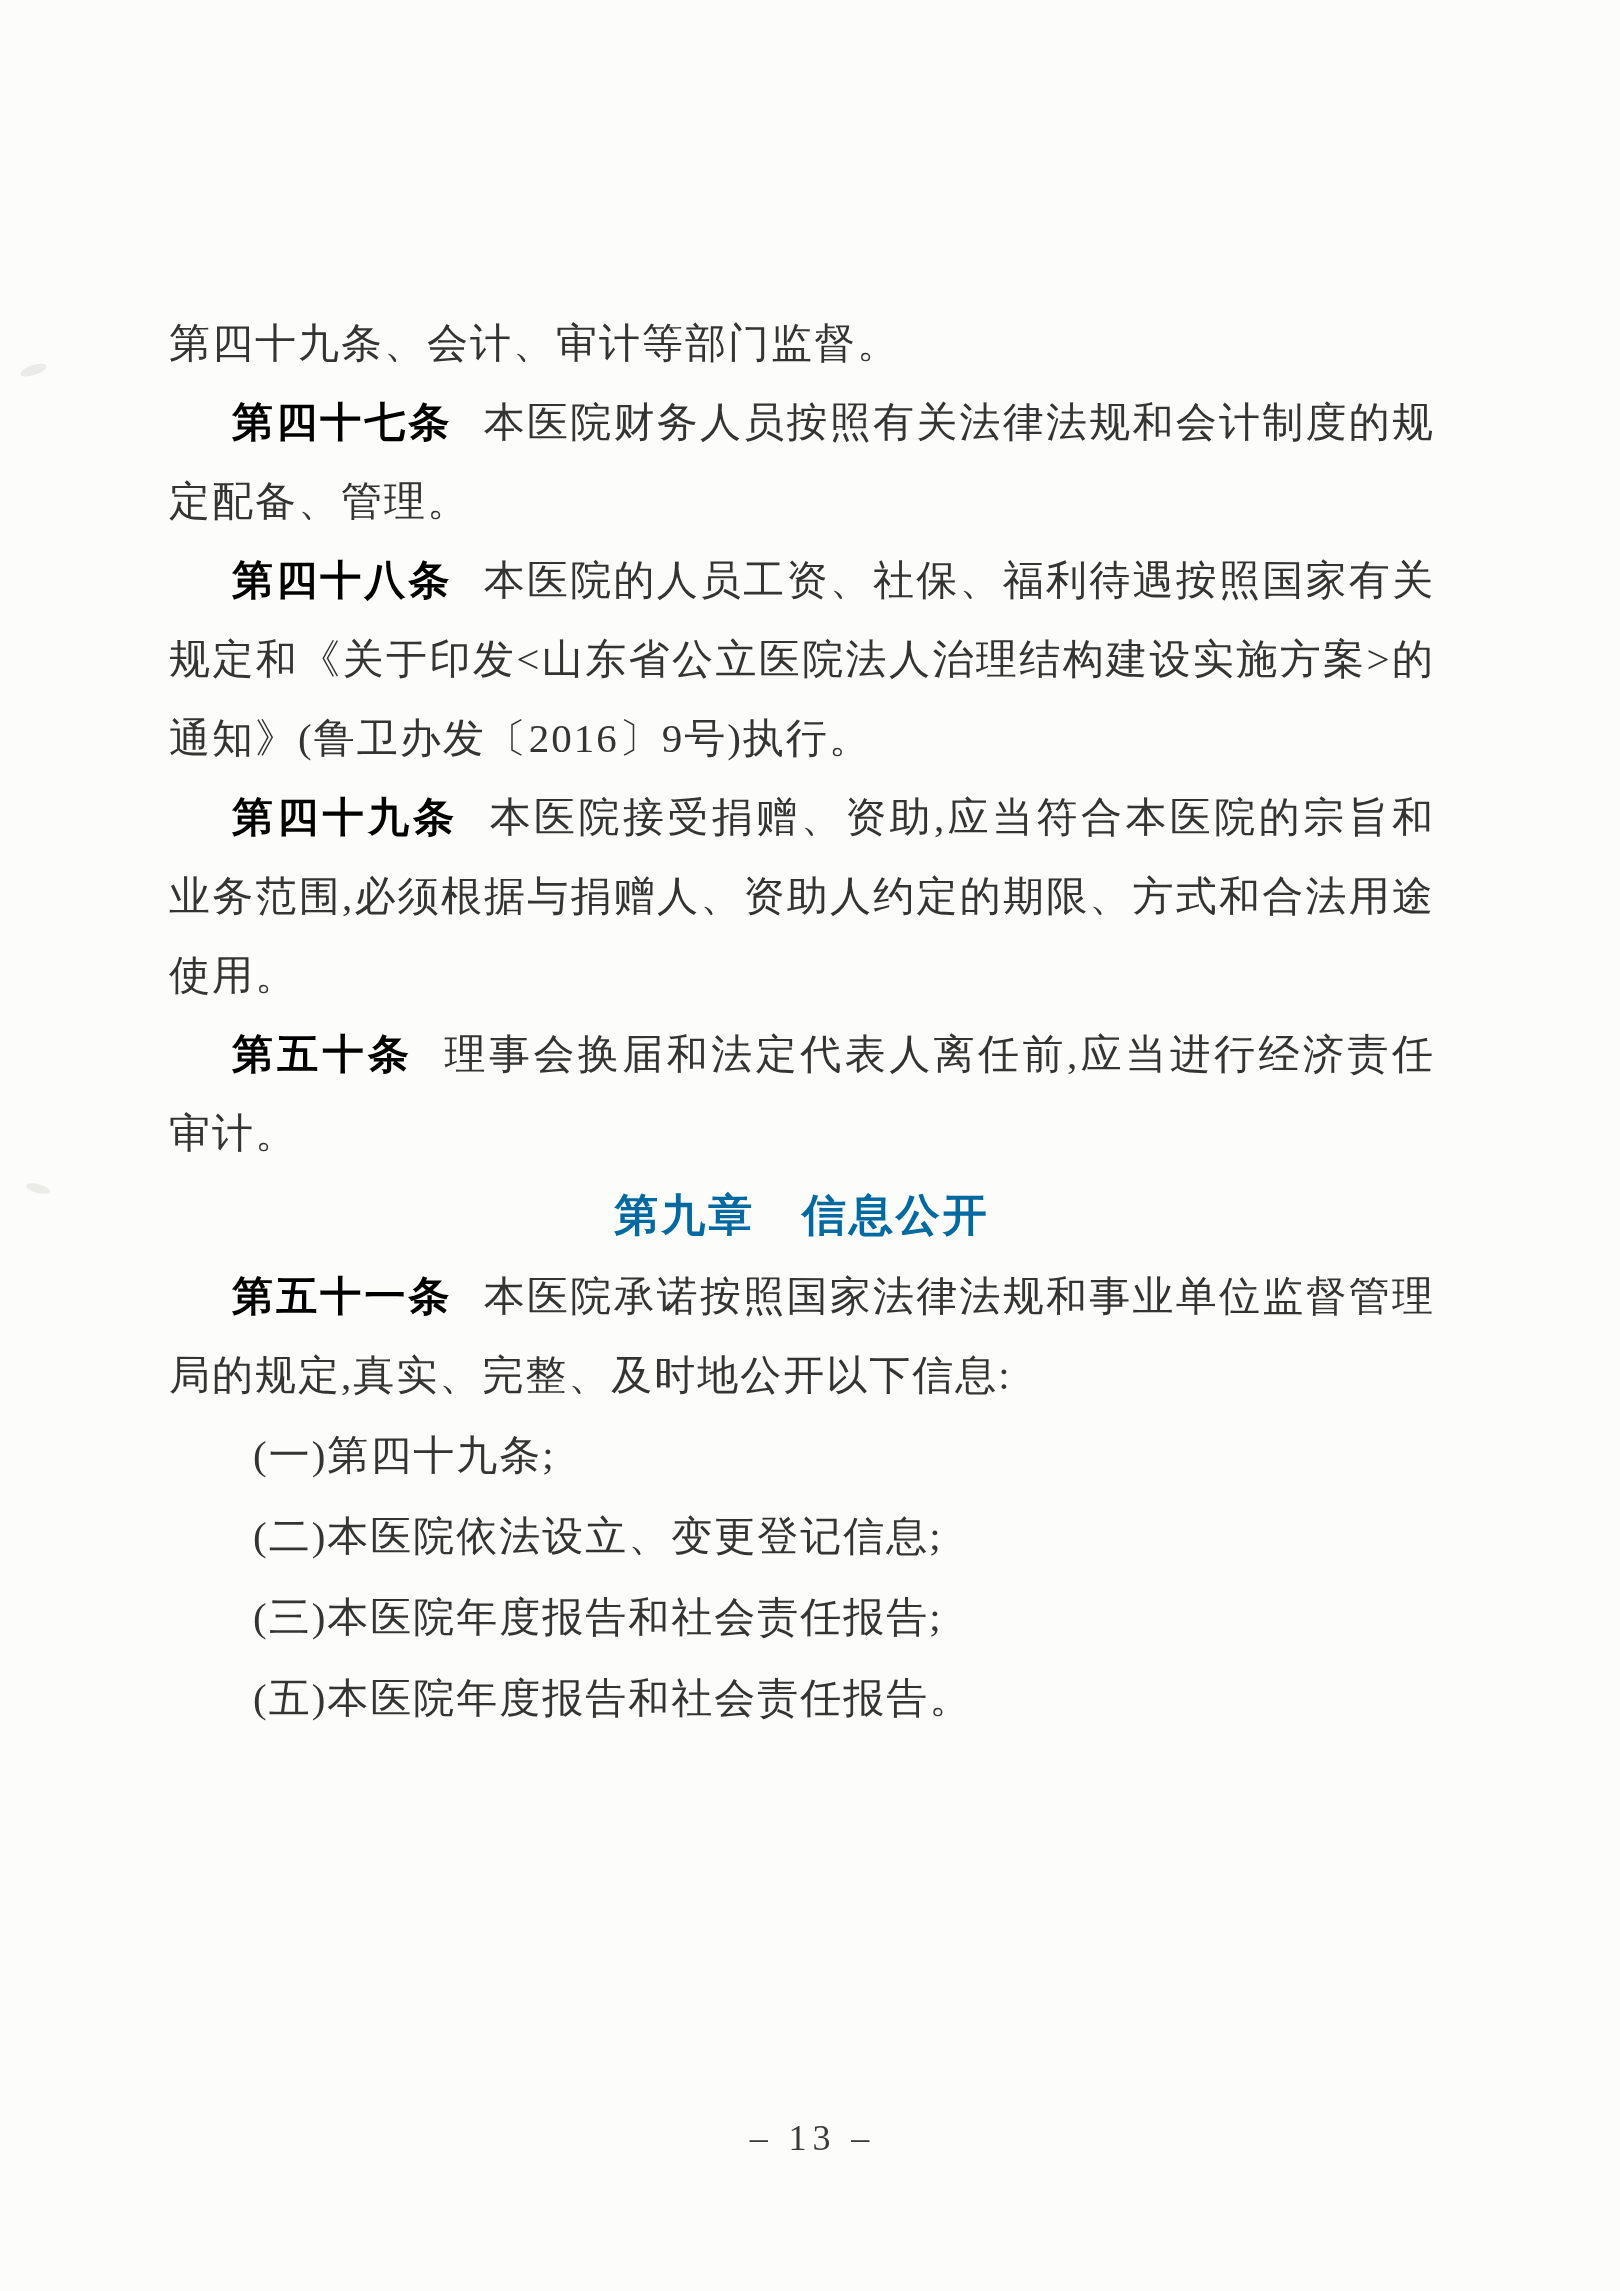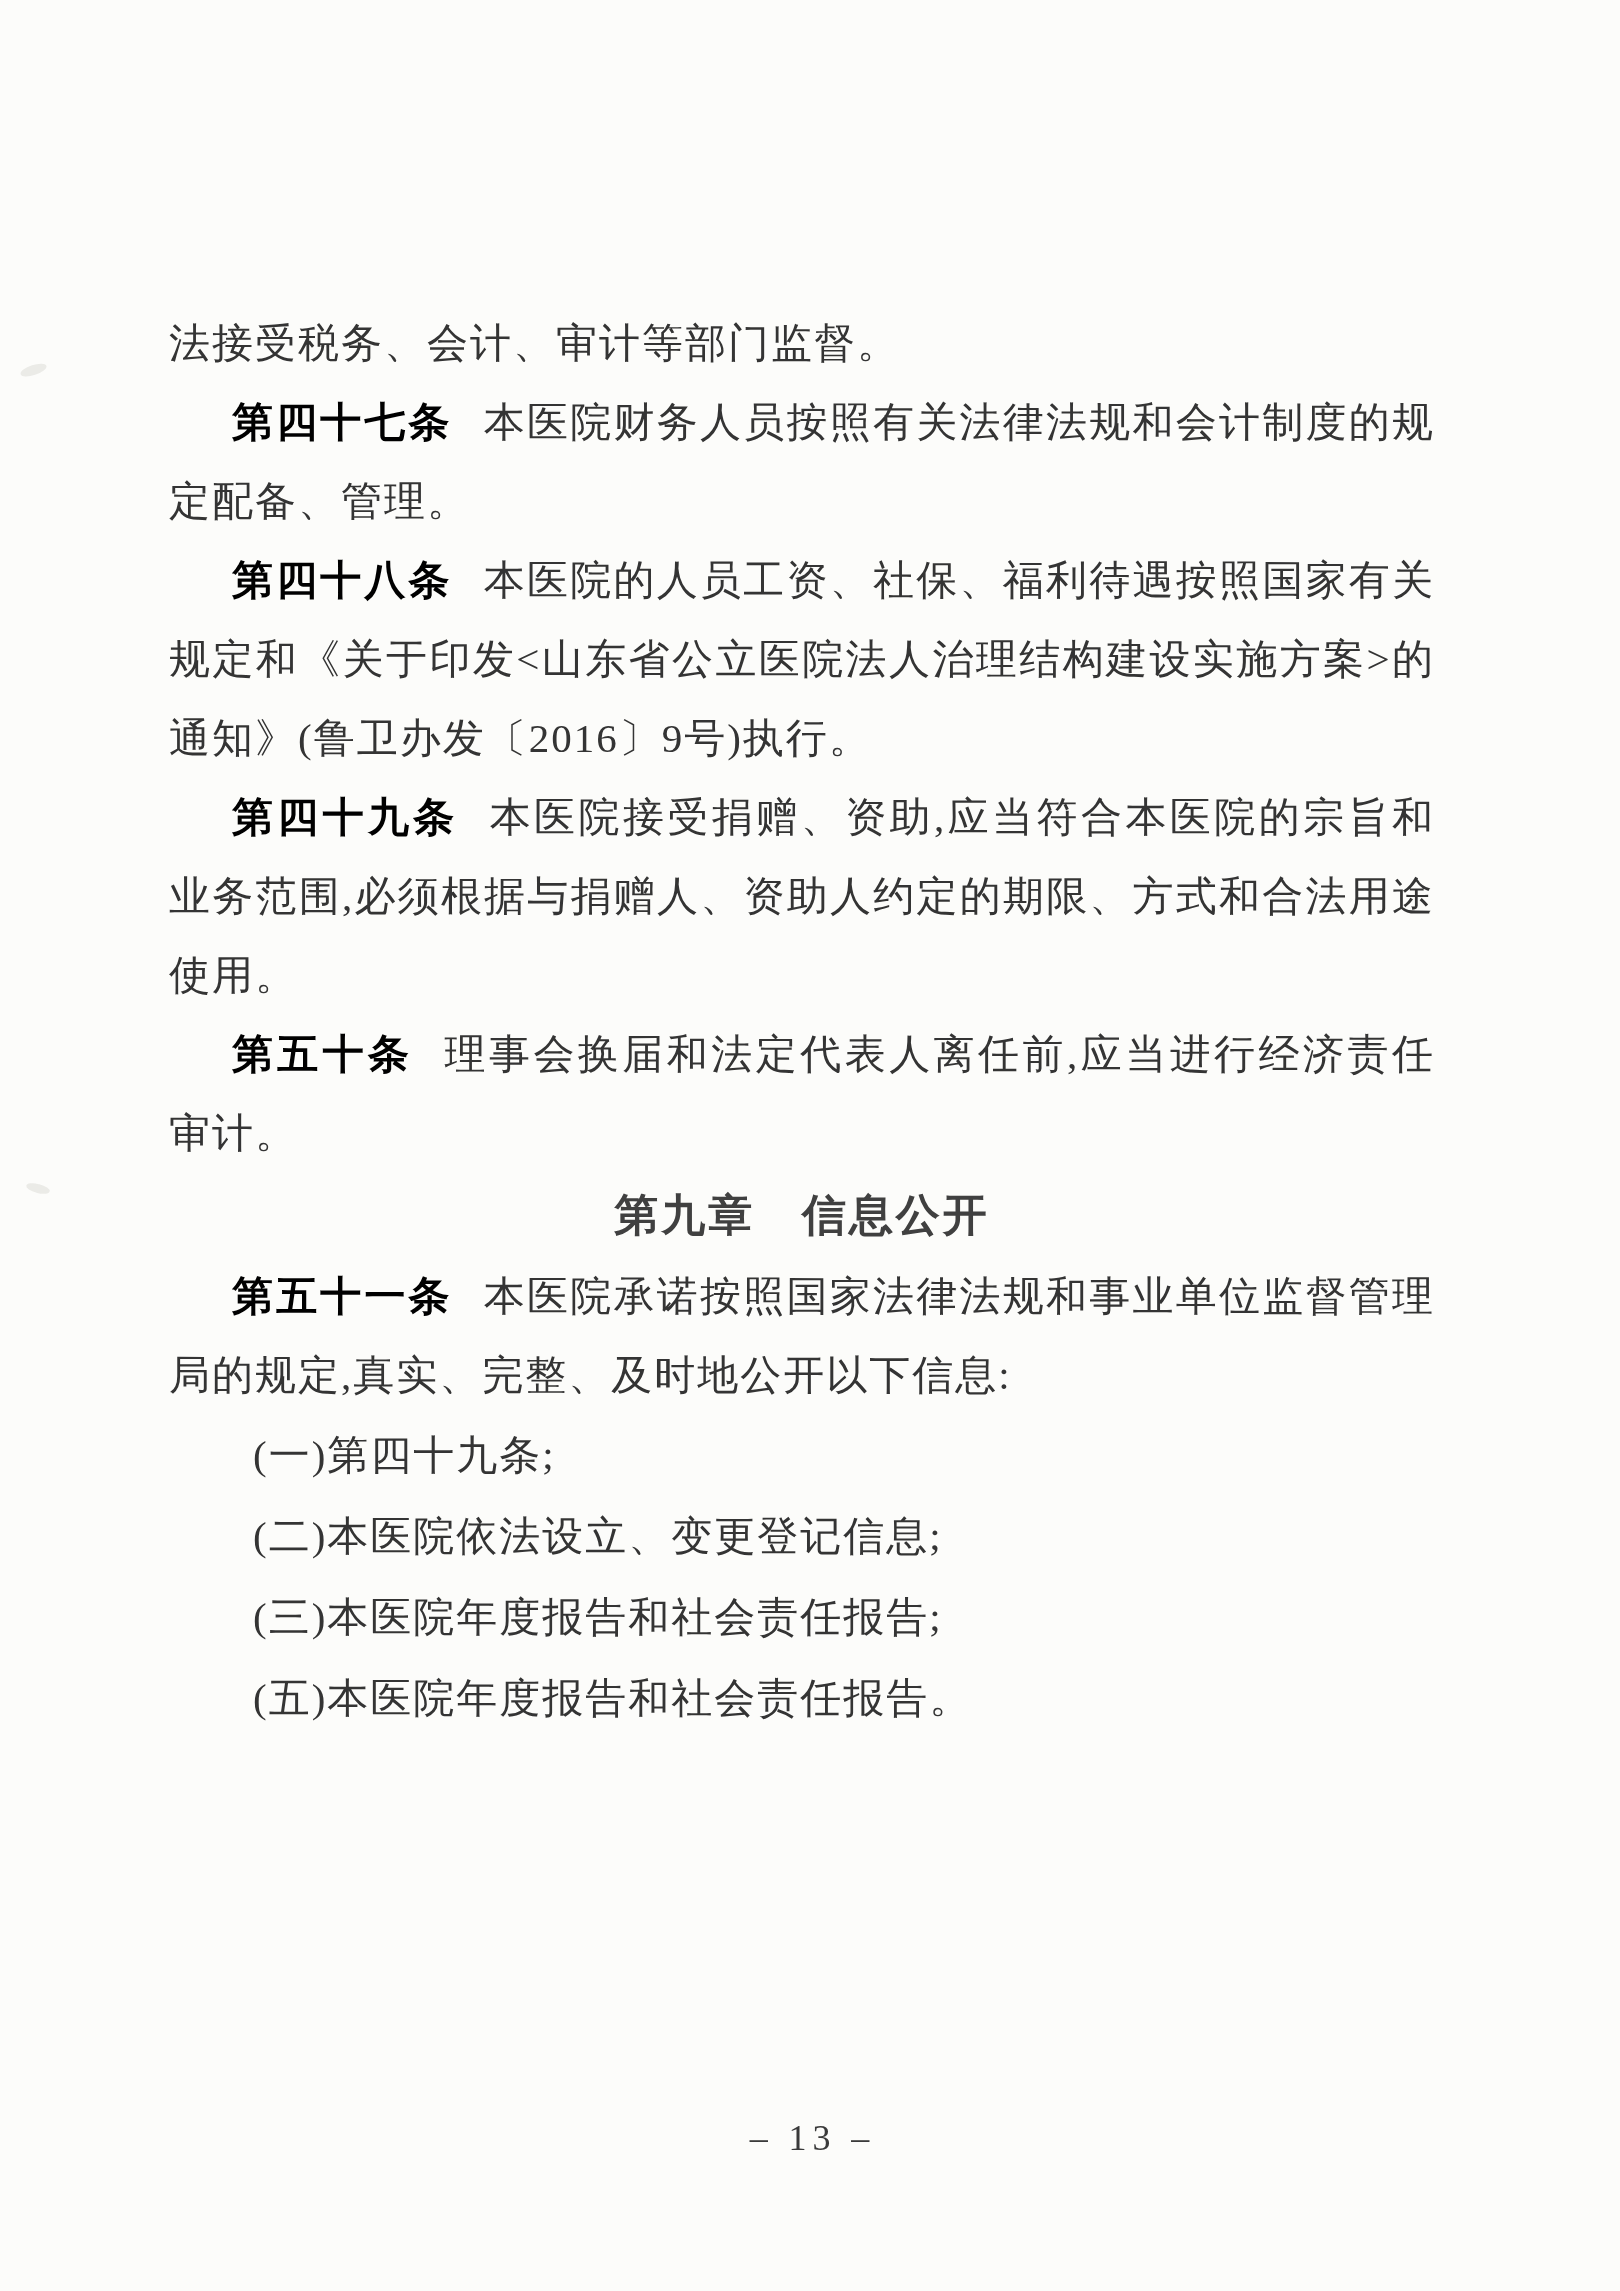--- a/index.html
+++ b/index.html
@@ -38,21 +38,21 @@
     margin-right: 31px;
     letter-spacing: 2.9px;
   }
   .chapter {
     margin: 98px 157px 3.9px 0;
     text-align: center;
     font-family: "Liberation Sans", "DejaVu Sans", sans-serif;
     font-weight: 700;
     font-size: 44px;
     line-height: 84px;
-    color: #404040;
+    color: #0369a1;
     text-indent: 0;
     letter-spacing: 2.9px;
   }
   .chapter .ch-title { margin-left: 47px; }
   .list-item {
     text-indent: 84px;
     line-height: 81px;
   }
   .page-number {
     position: absolute;
@@ -76,21 +76,21 @@
 </head>
 <body>
 
 <div class="page">
 
   <div class="smudge" id="smudge-1"></div>
   <div class="smudge" id="smudge-2"></div>
 
   <div class="content">
 
-    <p class="para no-indent">法接受税务、会计、审计等部门监督。</p>
+    <p class="para no-indent">第四十九条、会计、审计等部门监督。</p>
 
     <p class="para">
       <b class="article-label">第四十七条</b><span>本医院财务人员按照有关法律法规和会计制度的规定配备、管理。</span>
     </p>
 
     <p class="para">
       <b class="article-label">第四十八条</b><span>本医院的人员工资、社保、福利待遇按照国家有关规定和《关于印发&lt;山东省公立医院法人治理结构建设实施方案&gt;的通知》(鲁卫办发〔2016〕9号)执行。</span>
     </p>
 
     <p class="para">

